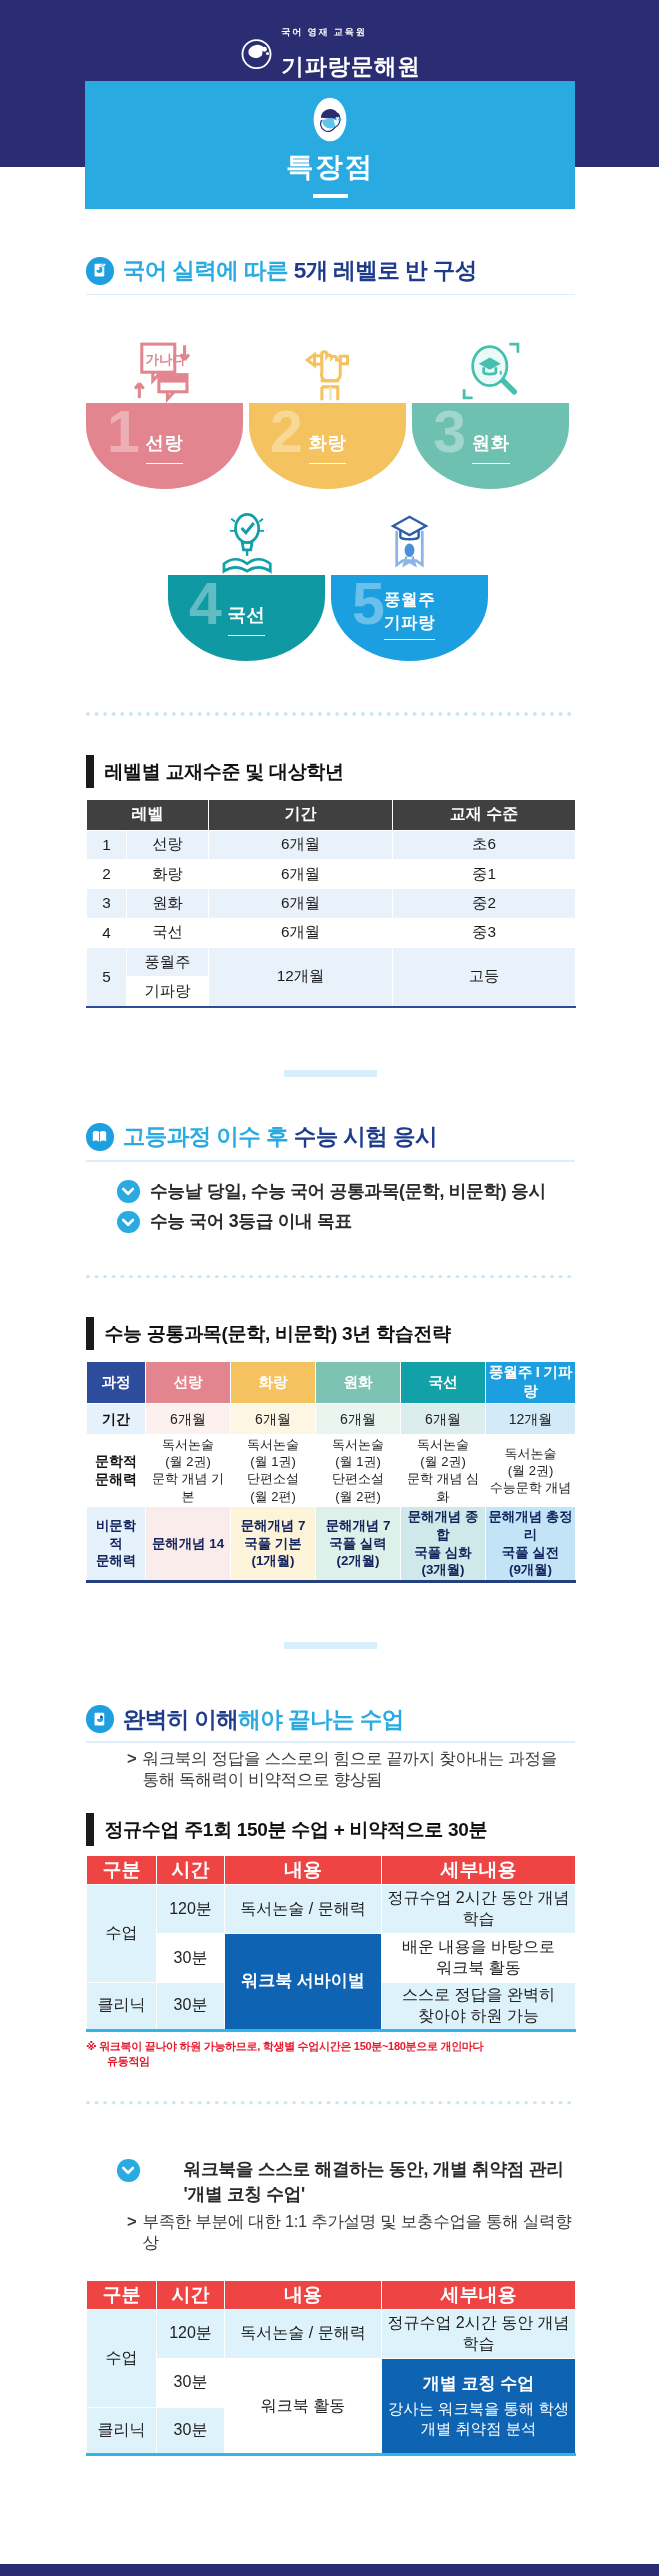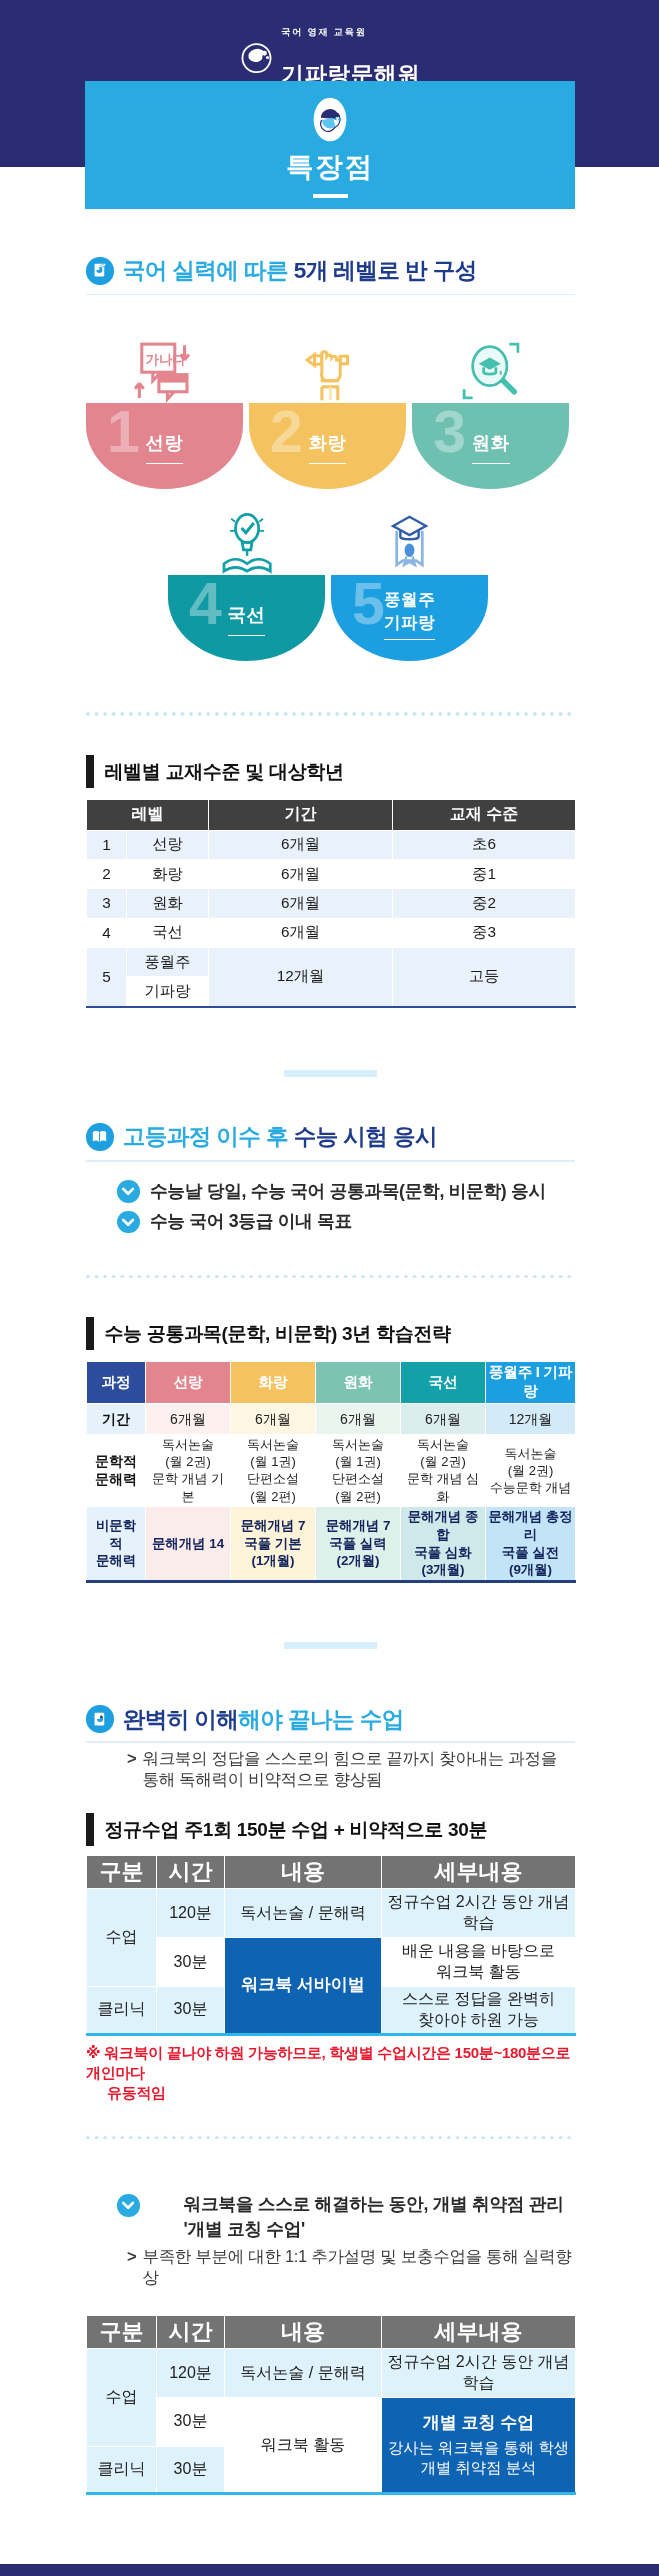--- a/index.html
+++ b/index.html
@@ -3,21 +3,21 @@
 <meta charset="utf-8">
 <style>
   html,body{margin:0;padding:0;background:#ffffff;}
   .page{position:relative;width:660px;height:2576px;background:#fff;overflow:hidden;
         font-family:"Liberation Sans","DejaVu Sans",sans-serif;}
 
   
   .hero{position:relative;height:257px;}
   .hero-navy{position:absolute;left:0;top:0;width:660px;height:167px;background:#2b2d72;}
   .brand{position:absolute;top:26px;left:0;width:100%;display:flex;justify-content:center;align-items:center;gap:8.6px;color:#fff;}
-  .brand-text .tagline{font-size:9.2px;letter-spacing:1.8px;margin-bottom:20px;font-weight:bold;}
+  .brand-text .tagline{font-size:9.2px;letter-spacing:1.8px;margin-bottom:12px;font-weight:bold;}
   .brand-text .name{font-size:22.6px;font-weight:bold;letter-spacing:0.6px;}
   .hero-box{position:absolute;left:85px;top:81px;width:490px;height:128px;background:#29abe2;
             display:flex;flex-direction:column;align-items:center;}
   .badge-title{color:#fff;font-size:27.5px;font-weight:bold;margin-top:4.9px;letter-spacing:1.8px;}
   .badge-dash{width:35px;height:3.7px;background:#fff;margin-top:9.2px;}
 
   
   .content{position:relative;margin-left:86px;width:489px;}
 
   .sec-title{display:flex;align-items:center;gap:9.2px;}
@@ -73,40 +73,40 @@
   .tbl2 .lbl-w{background:#fff;font-weight:bold;color:#111;font-size:14px;}
   .tbl2 tr.r-period td{height:28px;font-size:14px;}
   .tbl2 tr.r-lit td{height:63px;background:#fff;}
   .tbl2 tr.r-non td{height:59px;font-weight:bold;color:#13235b;font-size:13.4px;}
   .p1{background:#fdf1f0}.p2{background:#fdf6e2}.p3{background:#eaf5f0}.p4{background:#dcedee}.p5{background:#d3ebf9}
   .q1{background:#fbecec!important}.q2{background:#fcf3d8!important}.q3{background:#def0ea!important}
   .q4{background:#cfe8e9!important}.q5{background:#c3e4f7!important}
 
   
   .tbl3{width:489px;margin-top:8.6px;border-bottom:3.7px solid #30b6e9;}
-  .tbl3 thead th{background:#737373;color:#fff;font-size:22px;font-weight:bold;height:25px;}
+  .tbl3 thead th{background:#ef4444;color:#fff;font-size:19px;font-weight:bold;height:25px;}
   .tbl3 td{font-size:16px;color:#222;line-height:1.3;}
   .c-light{background:#def2fc}.c-white{background:#fff}
   .c-dark{background:#0e63b2;color:#fff!important;font-weight:bold;font-size:17px!important;}
   .tbl3 tr.h80 td{height:45px}.tbl3 tr.h82 td{height:46px}.tbl3 tr.h77 td{height:43px}
   .coach-title{display:block;font-size:17px;font-weight:bold;margin-bottom:3.7px;}
   .coach-body{display:block;font-size:15.3px;font-weight:normal;}
 
   .mini-bar{width:93px;height:7.3px;background:#d7eefb;margin:62px auto 0;}
   .mini-bar.mb2{margin-top:59px;}
 
   .bullet{display:flex;margin-top:17px;padding-left:31px;gap:10.4px;}
   .bullet .chev{flex:0 0 22.6px;width:22.6px;height:22.6px;border-radius:50%;background:#29abe2;
                 display:flex;align-items:center;justify-content:center;margin-top:1.8px;}
   .bullet .btxt{font-size:17.7px;font-weight:bold;color:#2a2a2a;line-height:1.38;letter-spacing:-0.3px;}
   .sub-bullet{display:flex;padding-left:41px;margin-top:4.9px;font-size:16.5px;color:#3c3c3c;
               line-height:1.3;letter-spacing:-0.3px;}
   .sub-bullet .gt{margin-right:6.1px;font-weight:bold;}
 
-  .red-note{margin-top:7.3px;color:#e9182c;font-size:15px;font-weight:bold;line-height:1.35;letter-spacing:-0.3px;}
+  .red-note{margin-top:7.3px;color:#e9182c;font-size:11px;font-weight:bold;line-height:1.35;letter-spacing:-0.3px;}
   .red-note .l2{padding-left:21px;}
 
   .sec-gap-title{margin-top:56px;}
   .head-after-note{margin-top:23px;}
   .tbl-after-sub{margin-top:26px;}
   .bullet-late{margin-top:53px;gap:44px;}
 
   .footer-navy{position:absolute;left:0;bottom:0;width:660px;height:12.2px;background:#2b2d72;}
 </style>
 </head>

